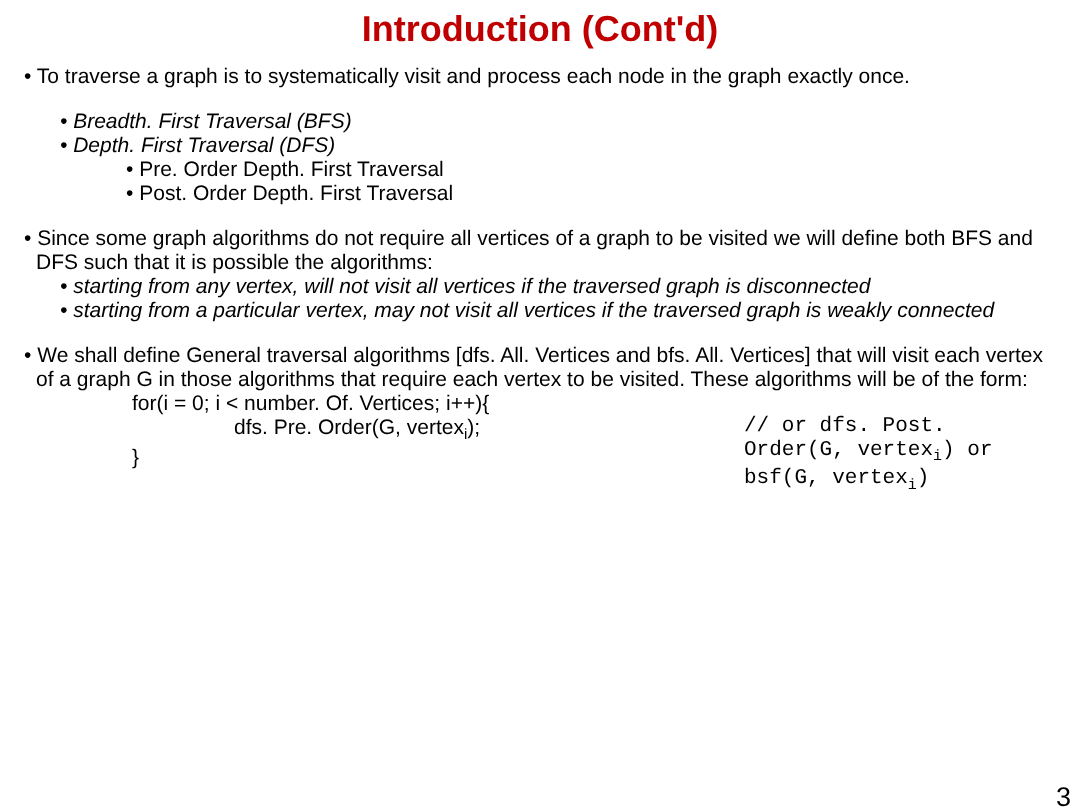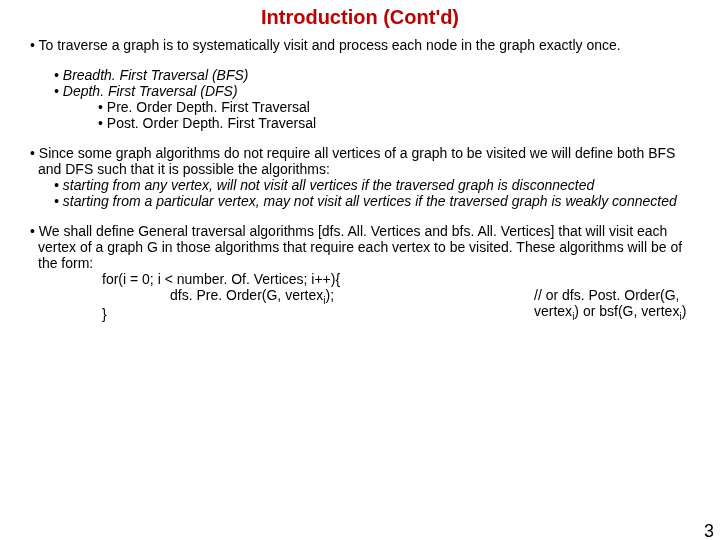--- a/index.html
+++ b/index.html
@@ -14,43 +14,44 @@
   }
   .slide {
     width: 720px;
     height: 540px;
     position: relative;
     box-sizing: border-box;
   }
   .title {
     text-align: center;
     color: #c00000;
-    font-size: 20px;
+    font-size: 24px;
     font-weight: bold;
     margin-top: 6px;
     margin-bottom: 8px;
   }
   .content {
     font-size: 14px;
-    padding: 0 20px 0 30px;
+    padding: 0 20px 0 16px;
   }
   .block {
     margin-bottom: 14px;
   }
   .li {
     text-indent: -8px;
     padding-left: 8px;
   }
   .ind1 { margin-left: 24px; font-style: italic; }
   .ind2 { margin-left: 68px; }
   .u { text-decoration: underline; }
   .code-block { margin-left: 72px; }
   .comment {
     position: absolute;
-    left: 364px;
+    left: 340px;
+    font-family: Liberation Mono, monospace;
   }
   .pagenum {
     position: absolute;
     right: 6px;
     bottom: 4px;
     font-size: 18px;
   }
   sub { font-size: 10px; }
 </style>
 </head>

